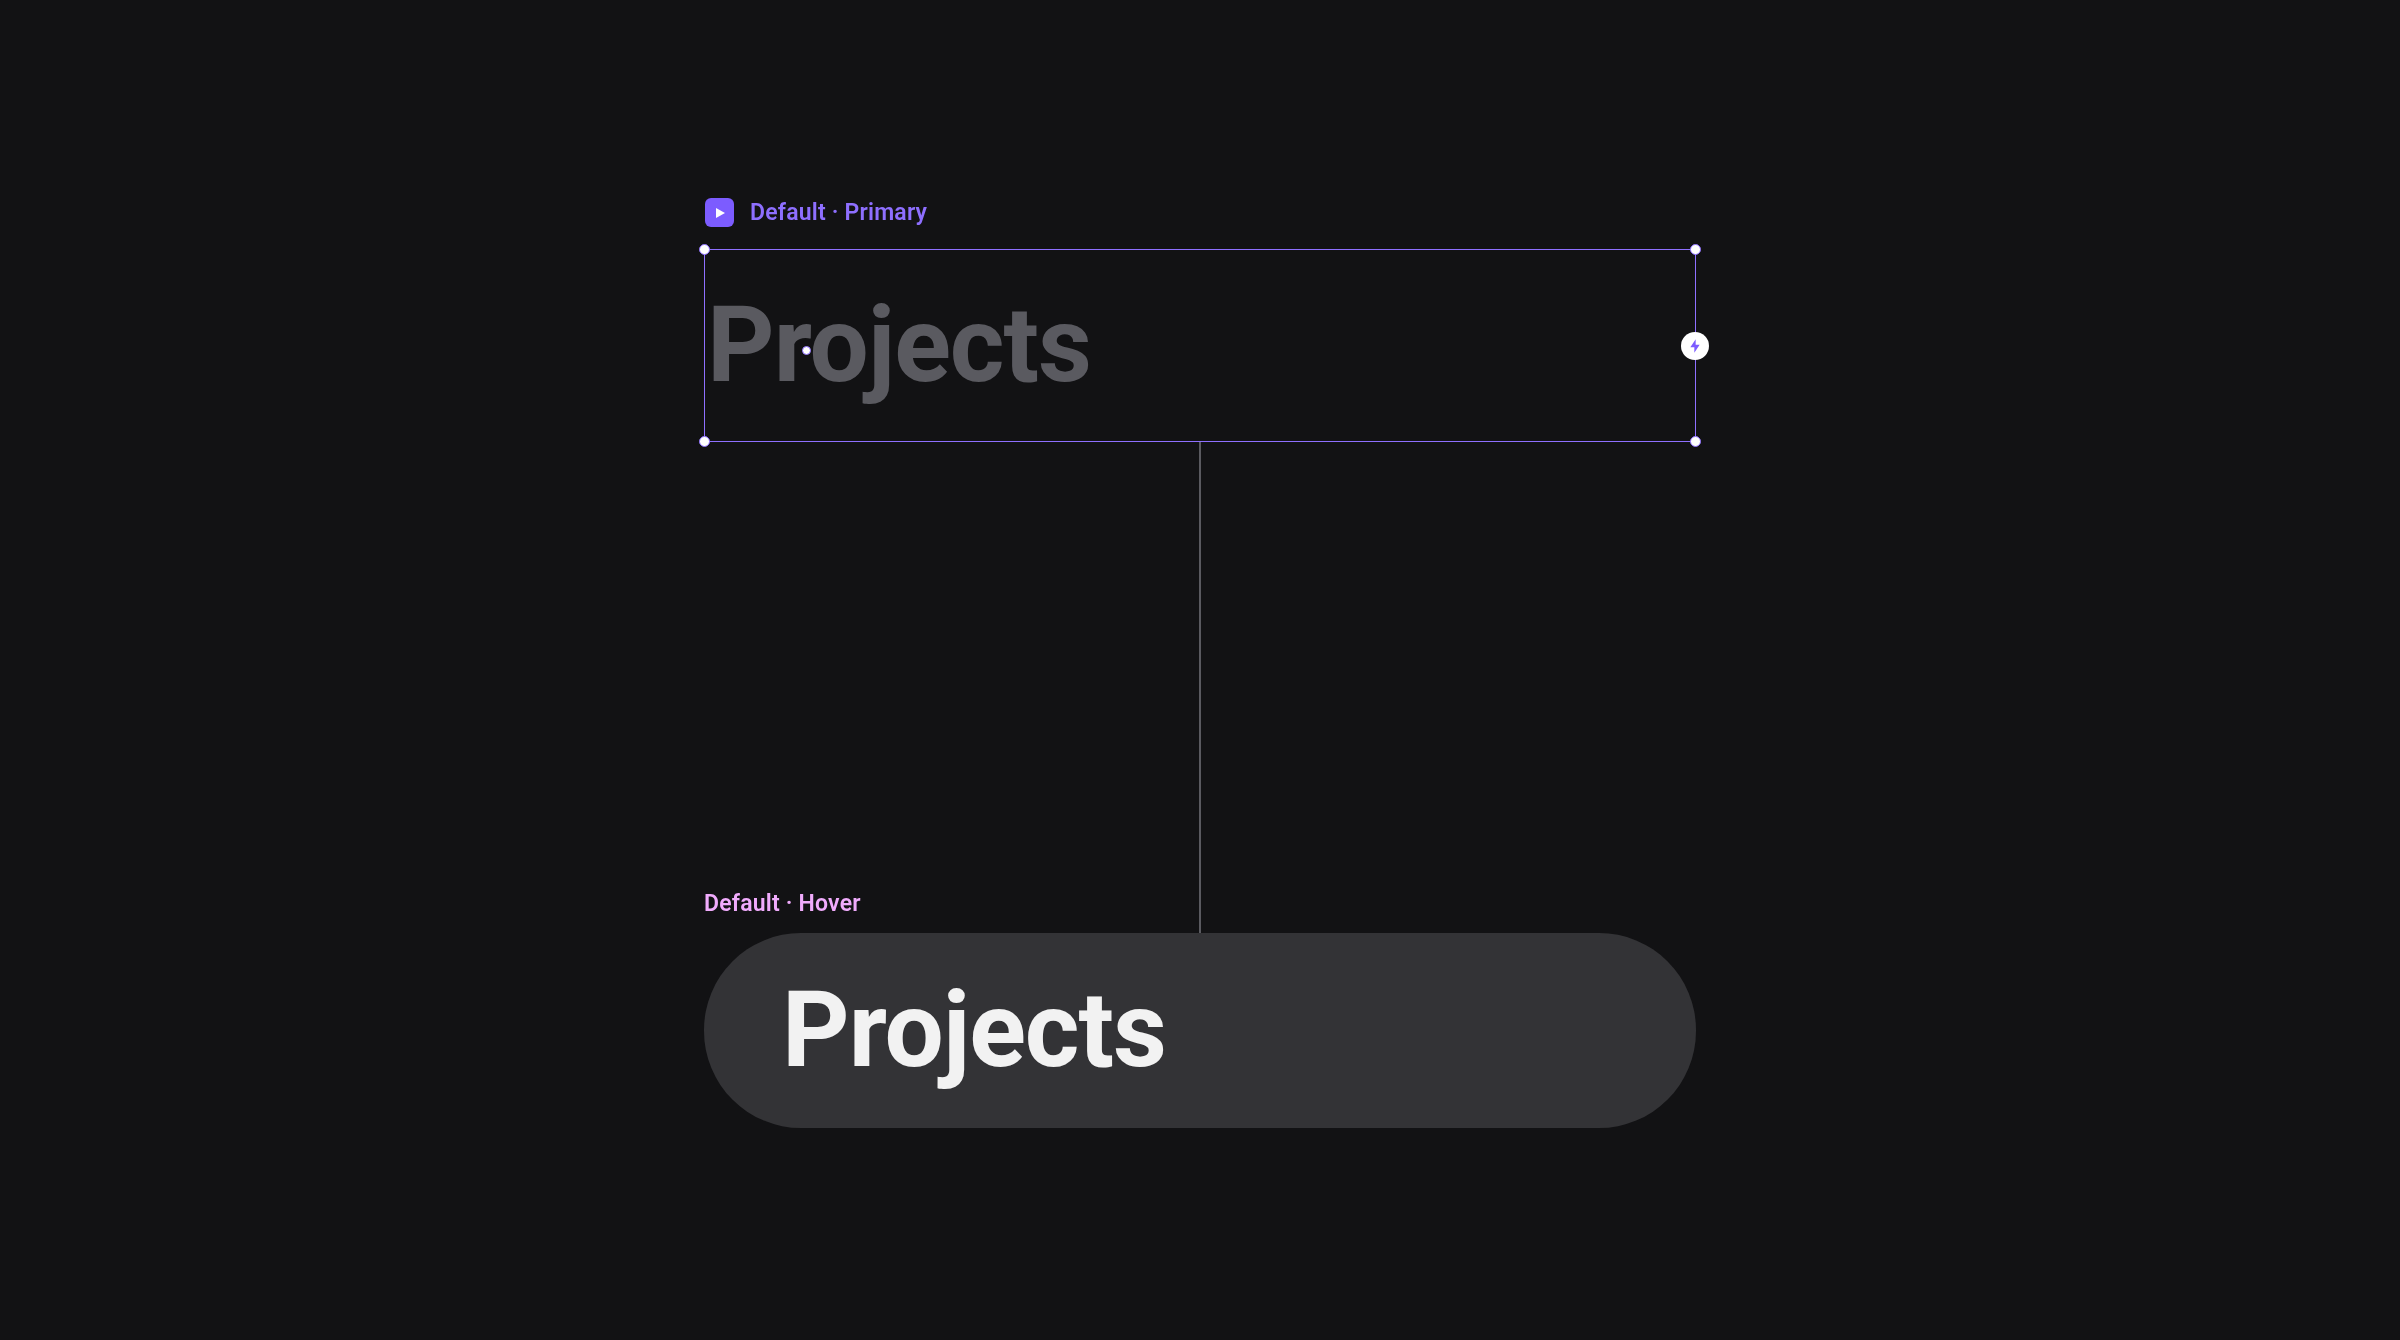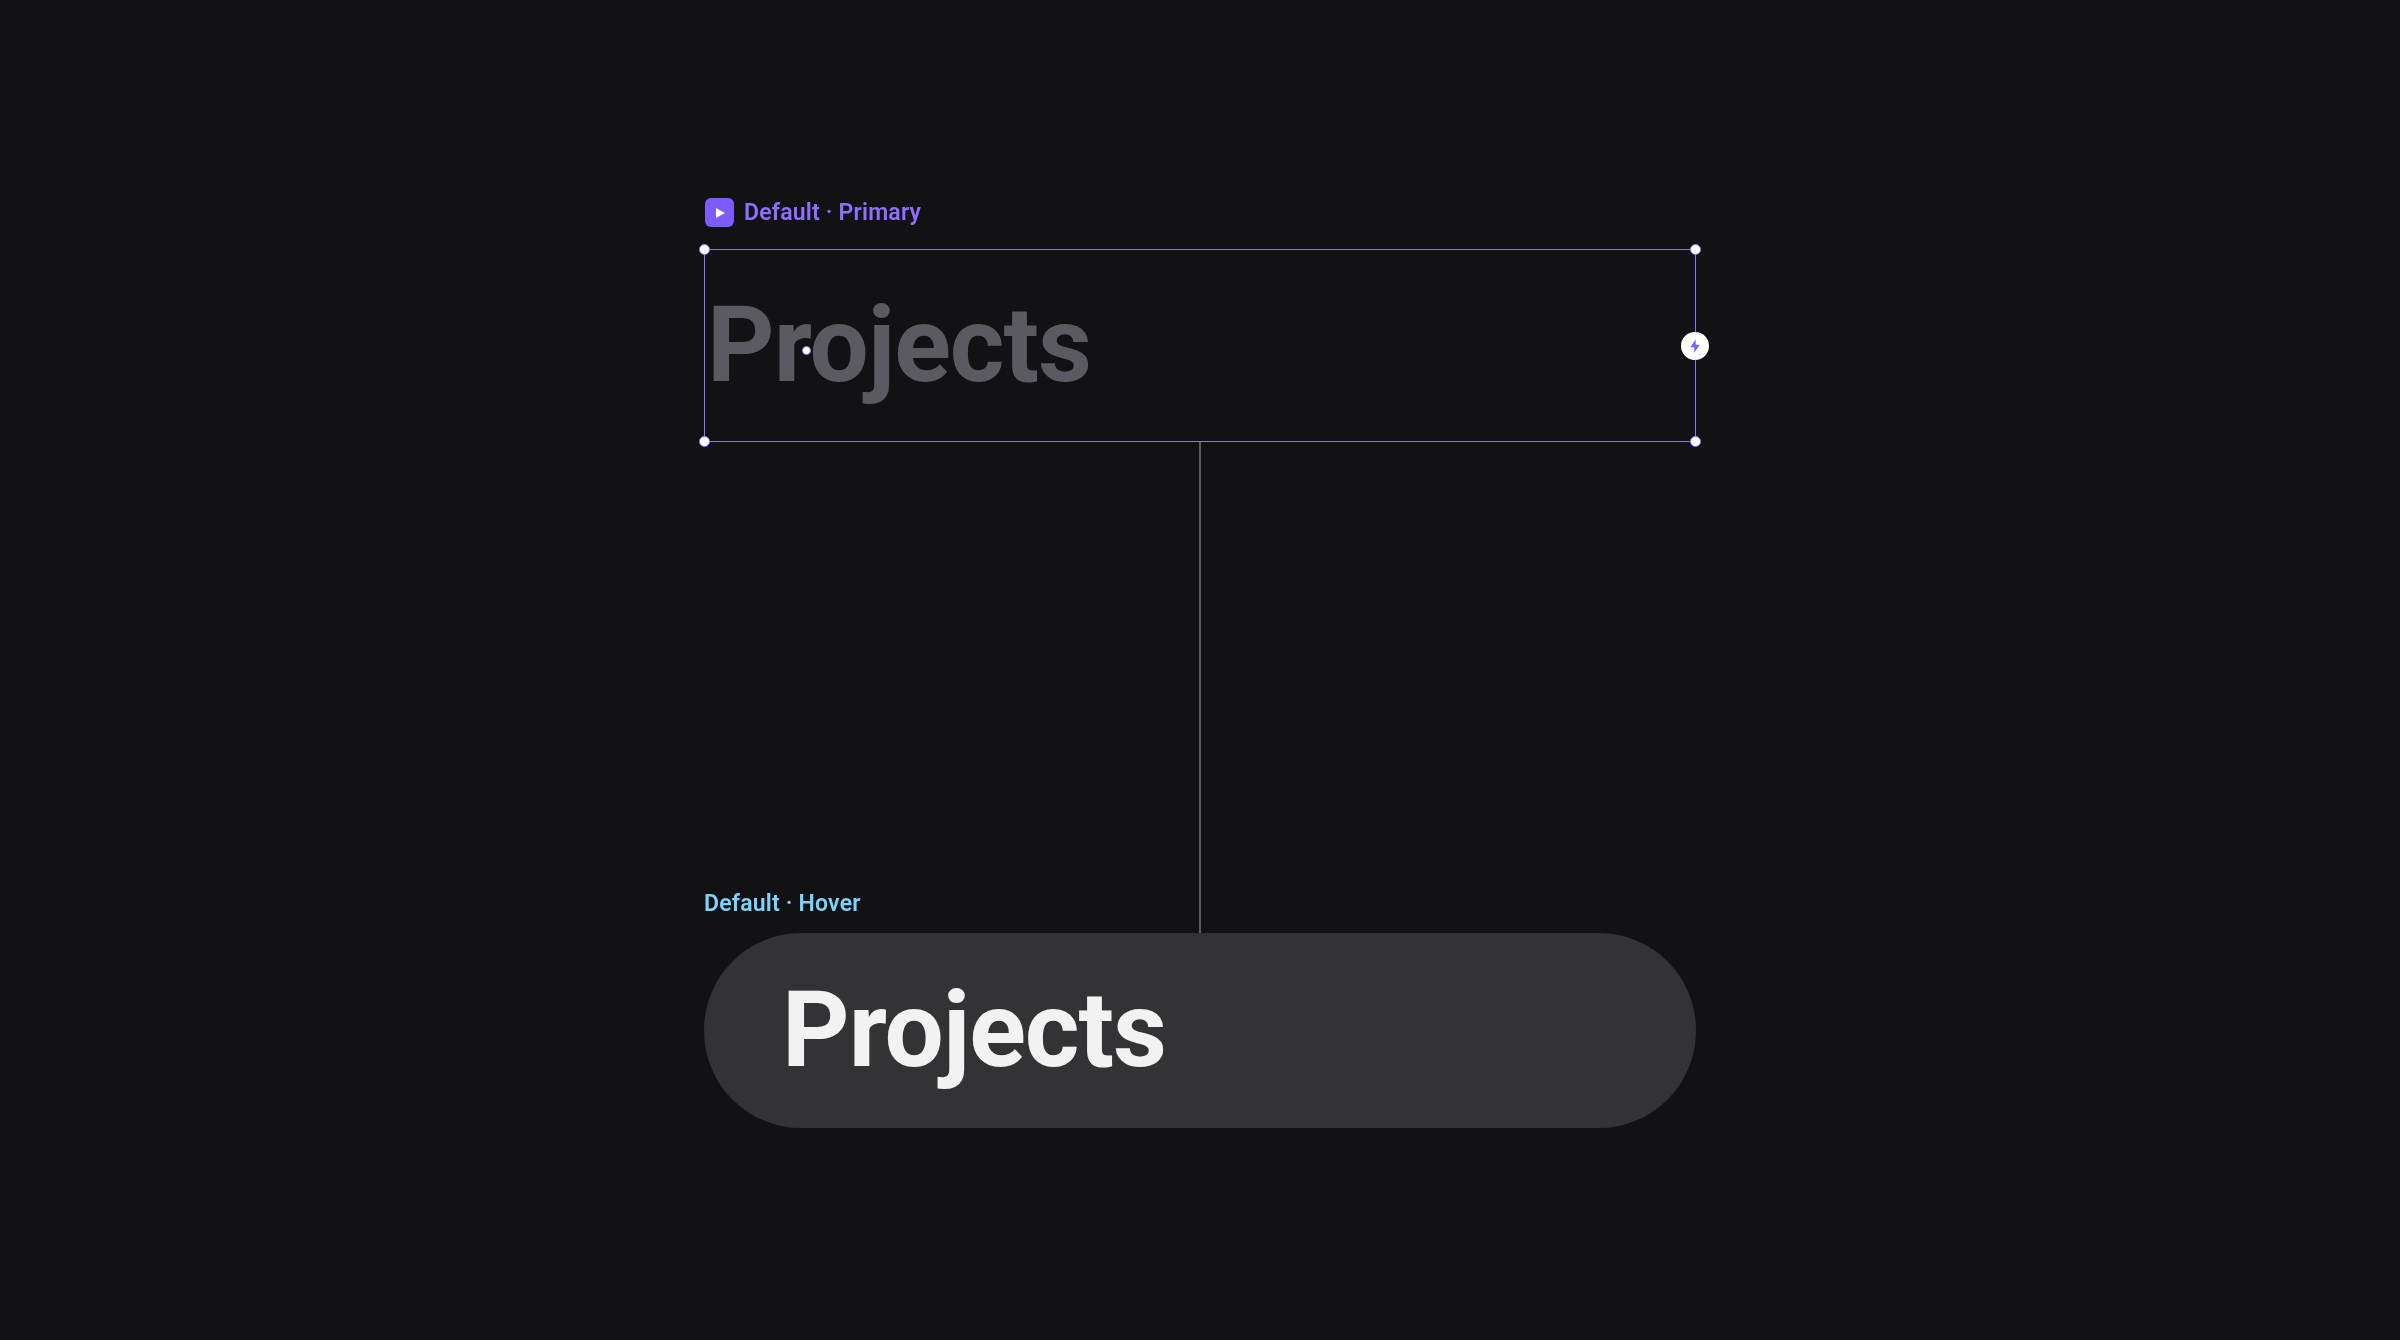--- a/index.html
+++ b/index.html
@@ -23,21 +23,21 @@
       height: 100%;
     }
 
     
     .variant-label-1 {
       position: absolute;
       left: 705px;
       top: 198px;
       display: flex;
       align-items: center;
-      gap: 10px;
+      gap: 16px;
     }
 
     .play-badge {
       width: 29px;
       height: 29px;
       background-color: #7c5cff;
       border-radius: 6px;
       display: flex;
       align-items: center;
       justify-content: center;
@@ -136,21 +136,21 @@
       width: 1.5px;
       height: 491px;
       background-color: #5a5a60;
     }
 
     
     .variant-label-2 {
       position: absolute;
       left: 704px;
       top: 890px;
-      color: #7dd3fc;
+      color: #f0abfc;
       font-size: 23px;
       font-weight: 600;
       letter-spacing: 0.2px;
     }
 
     .hover-frame {
       position: absolute;
       left: 704px;
       top: 933px;
       width: 992px;

